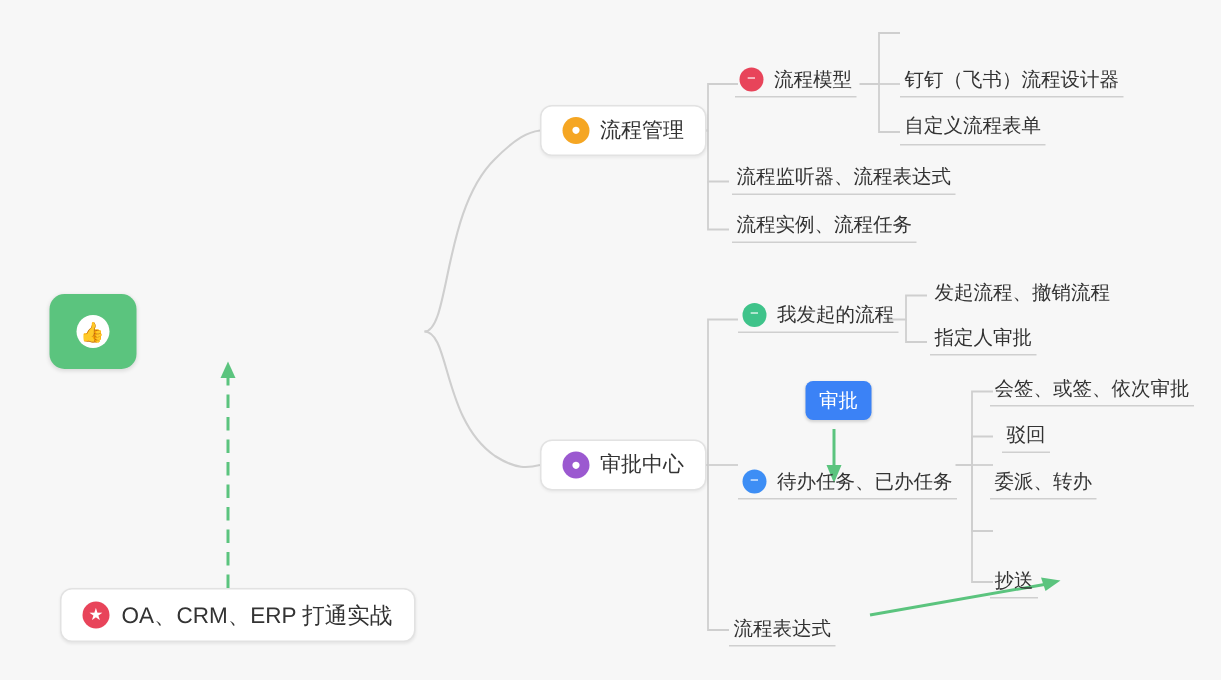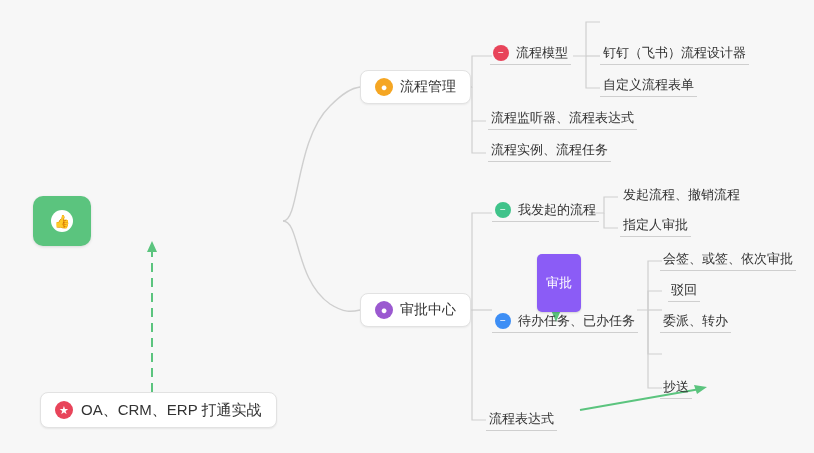--- a/index.html
+++ b/index.html
@@ -69,25 +69,25 @@
     color: #333;
     padding: 0 3px 3px 3px;
     border-bottom: 1px solid #cfcfcf;
     height: 21px;
   }
   .topic.noline {
     border-bottom: none;
   }
   
   .greenbox {
-    background: #8b5cf6;
+    background: #3b82f6;
     color: #ffffff;
     border-radius: 5px;
     font-size: 13px;
-    padding: 20px 9px;
+    padding: 4px 9px;
     box-shadow: 0 1px 2px rgba(0,0,0,0.15);
   }
   
   .whitebox {
     background: #ffffff;
     border: 1px solid #e2e2e2;
     border-radius: 8px;
     height: 36px;
     display: flex;
     align-items: center;
@@ -167,21 +167,21 @@
   </div>
 
   <div class="node topic" style="left:490px; top:44px;">
     <span class="ico ico-16" style="background:#e8445a;">−</span>
     <span>流程模型</span>
   </div>
 
   <div class="node topic" style="left:600px; top:44px;">
     <span>钉钉（飞书）流程设计器</span>
   </div>
-  <div class="node topic" style="left:600px; top:76px;">
+  <div class="node topic" style="left:600px; top:76px;align-items:flex-end;">
     <span>自定义流程表单</span>
   </div>
 
   <div class="node topic" style="left:488px; top:109px;justify-content:flex-end;">
     <span>流程监听器、流程表达式</span>
   </div>
   <div class="node topic" style="left:488px; top:141px;">
     <span>流程实例、流程任务</span>
   </div>
 

